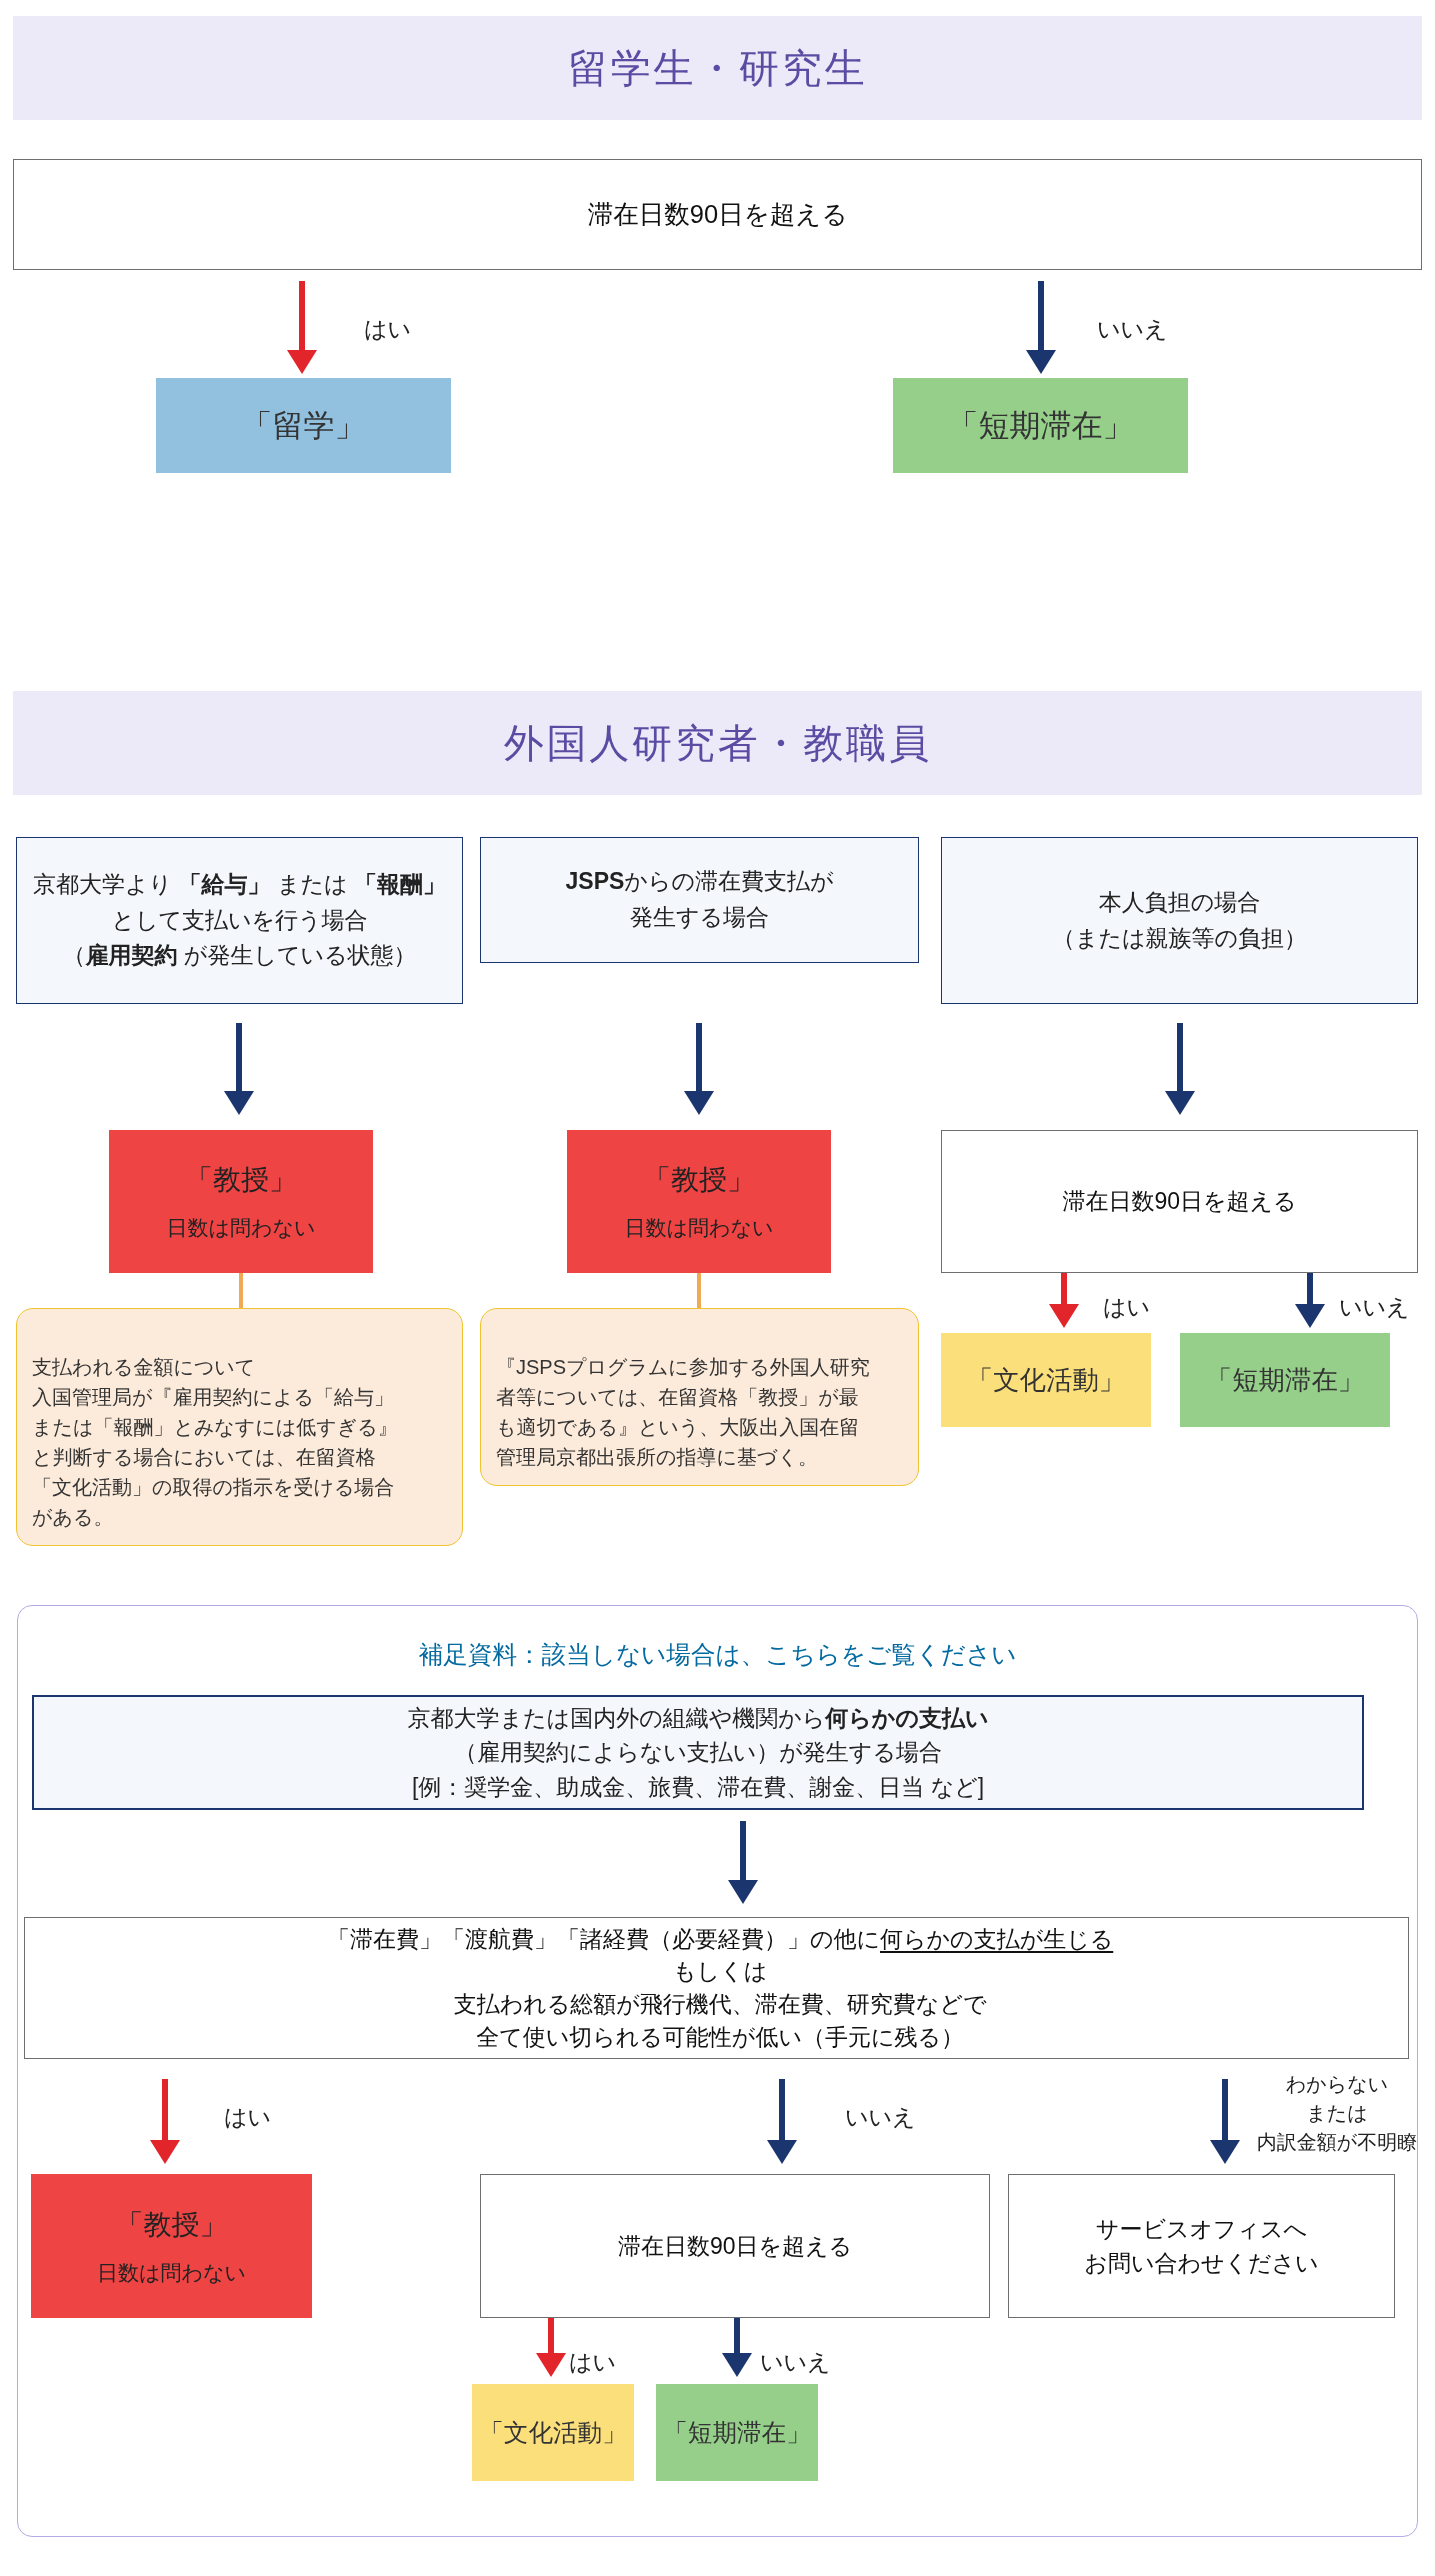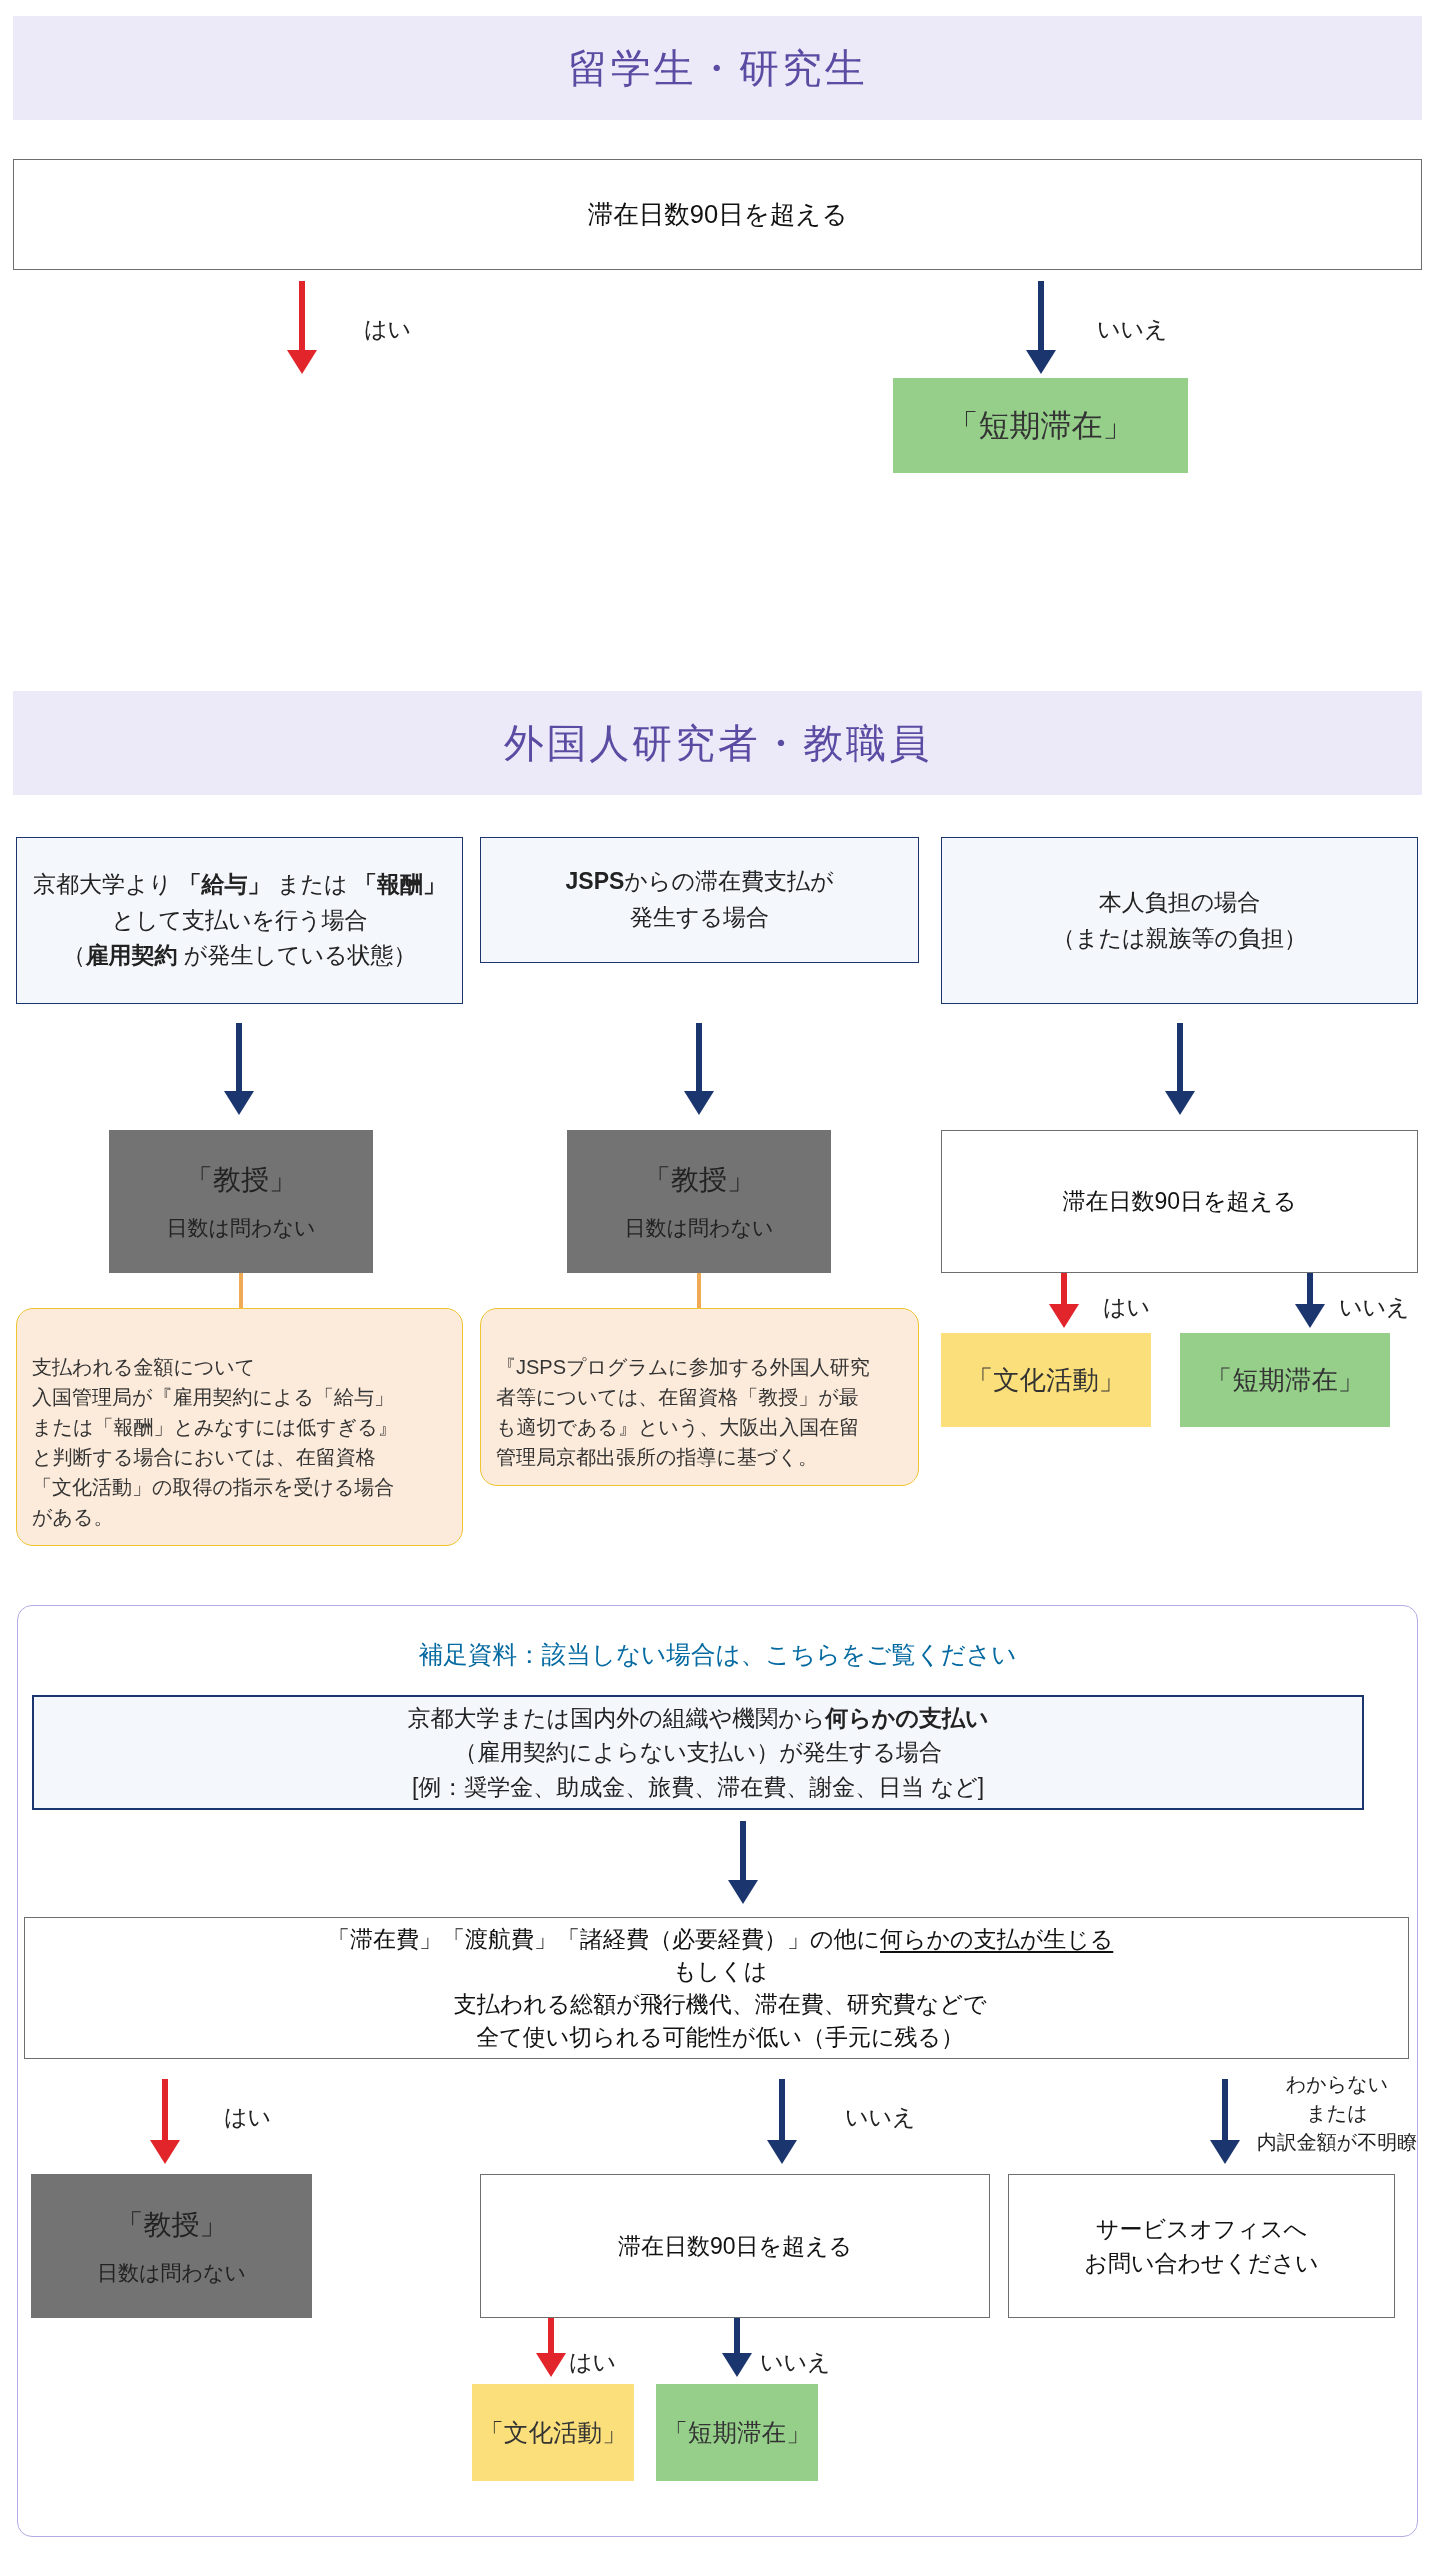--- a/index.html
+++ b/index.html
@@ -11,21 +11,21 @@
   .band { background: #ECEAF8; color: #5B4BA2; display: flex; align-items: center; justify-content: center;
           font-size: 40px; font-weight: 500; letter-spacing: 2.8px; }
   .qbox { background: #fff; border: 1.9px solid #6E6E6E; display: flex; align-items: center; justify-content: center;
           text-align: center; font-size: 25.5px; color: #111; }
   .cond { background: #F4F8FC; border: 1.9px solid #1B356E; display: flex; align-items: center; justify-content: center;
           text-align: center; font-size: 23px; line-height: 1.55; color: #222; }
   .result { display: flex; align-items: center; justify-content: center; text-align: center; color: #333; }
   .blue   { background: #92C0DF; font-size: 31px; }
   .green  { background: #95CF8A; font-size: 31px; }
   .yellow { background: #FADF7B; }
-  .orangebox { background: #737373; display: flex; flex-direction: column; align-items: center; justify-content: center; gap: 15px; }
+  .orangebox { background: #ef4444; display: flex; flex-direction: column; align-items: center; justify-content: center; gap: 15px; }
   .orangebox .big { font-size: 28px; color: #222; }
   .orangebox .sub { font-size: 21px; color: #222; }
   .note { background: #FCEBDB; border: 1.9px solid #F0C330; border-radius: 17px; padding: 13.2px 15px;
           font-size: 20px; line-height: 1.5; color: #333; white-space: pre-line; }
   .connector { background: #F0A954; width: 3.8px; }
 
   .arrow { display: flex; flex-direction: column; align-items: center; width: 34px; }
   .arrow .stem { width: 5.7px; flex: 1 1 auto; }
   .arrow .head { width: 0; height: 0; border-left: 15px solid transparent; border-right: 15px solid transparent;
                  border-top: 24.6px solid; flex: 0 0 auto; }
@@ -59,20 +59,23 @@
       <div class="head"></div>
   </div>
   <div class="abs lbl" style="left:364px; top:314px;">はい</div>
 
   <div class="abs arrow navy" style="left:1024px; top:281px; height:93px;">
     <div class="stem"></div>
       <div class="head"></div>
   </div>
   <div class="abs lbl" style="left:1097px; top:314px;">いいえ</div>
 
+  <div class="abs result blue" style="left:156px; top:378px; width:295px; height:95px;">
+    <span>「留学」</span>
+  </div>
   <div class="abs result green" style="left:893px; top:378px; width:295px; height:95px;">
     <span>「短期滞在」</span>
   </div>
 
   <div class="abs band" style="left:13.2px; top:691px; width:1409px; height:104px;">
     <span>外国人研究者・教職員</span>
   </div>
 
   <div class="abs cond" style="left:16px; top:837px; width:447px; height:167px;">
     <div class="ctr"><span>京都大学より </span><span style="font-weight: bold;">「給与」</span><span> または </span><span style="font-weight: bold;">「報酬」</span><br><span>として支払いを行う場合</span><br><span>（</span><span style="font-weight: bold;">雇用契約</span><span> が発生している状態）</span></div>

